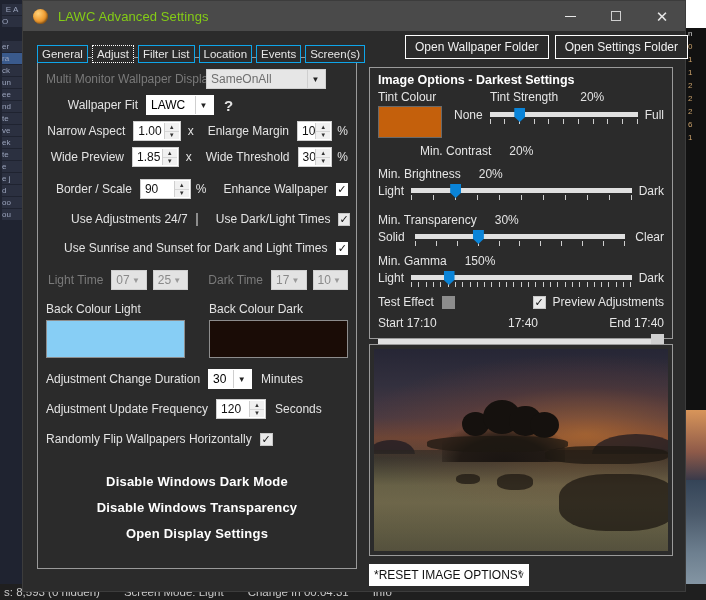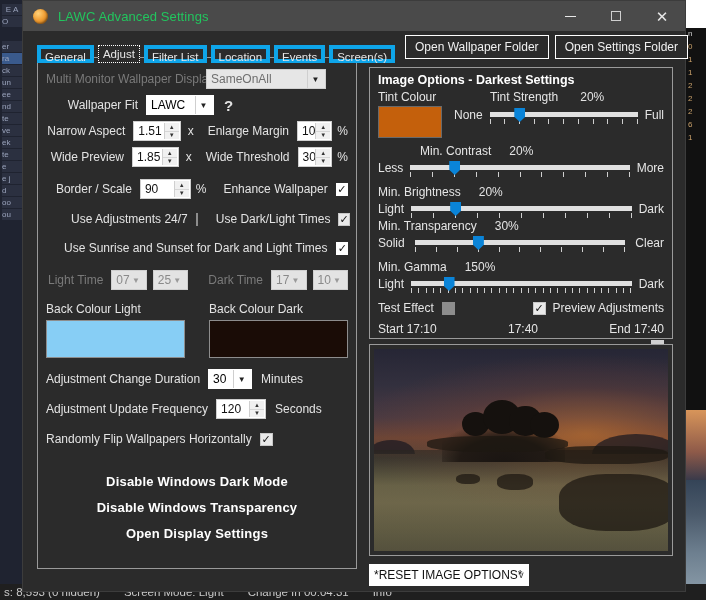--- a/index.html
+++ b/index.html
@@ -49,40 +49,40 @@
   
   #titlebar {
     height:30px; background:#4a4a4a; display:flex; align-items:center;
     flex:0 0 30px; position:relative;
   }
   #app-icon {
     width:15px;height:15px;border-radius:50%;margin-left:10px;
     background:radial-gradient(circle at 35% 30%, #ffd27a 0%, #f2a137 45%, #b9670d 100%);
     box-shadow:inset -1px -1px 2px rgba(0,0,0,.4);
   }
-  #window-title { color:#22c55e; font-size:13px; margin-left:10px; letter-spacing:.1px;}
+  #window-title { color:#84cc16; font-size:13px; margin-left:10px; letter-spacing:.1px;}
   .win-btns{ position:absolute; right:0; top:0; height:30px; display:flex;}
   .win-btn{ width:46px;height:30px;display:flex;align-items:center;justify-content:center;
             color:#e8e8e8;font-size:13px;}
   .glyph-min{ width:11px;height:1px;background:#e8e8e8; display:block;}
   .glyph-max{ width:10px;height:10px;border:1px solid #cfcfcf; display:block;}
   .glyph-x{ font-size:15px; line-height:15px;}
 
   
   #win-body { flex:1 1 auto; display:flex; position:relative; background:#2b2b2b;}
 
   
   #left-pane { width:340px; flex:0 0 340px; position:relative; }
   #tabstrip{
     position:absolute; left:14px; top:14px; height:18px;
     display:flex; gap:4px; align-items:flex-end; z-index:5;
   }
   .tab{
     background:#2b2b2b; color:#e6e6e6; font-size:11.5px;
-    border:4px solid #0ea5e9; padding:0 4px; height:18px; line-height:17px;
+    border:1px solid #0ea5e9; padding:0 4px; height:18px; line-height:17px;
     white-space:nowrap;
   }
   .tab.active{
     border:1px dotted #ffffff; background:#2b2b2b;
   }
   #left-group{
     position:absolute; left:14px; top:26px; right:6px; bottom:22px;
     border:1px solid #9a9a9a; background:#2b2b2b;
   }
   #left-inner{ position:absolute; left:0; top:8px; right:0; bottom:0; padding:0 8px;}
@@ -304,21 +304,21 @@
             <div class="combo" style="width:68px;margin-left:8px">
               <span>LAWC</span>
               <span class="arrow">▼</span>
             </div>
             <div style="color:#e3e3e3;font-size:15px;font-weight:bold;margin-left:10px">?</div>
           </div>
 
           <div class="row">
             <div class="lbl rt" style="width:92px">Narrow Aspect</div>
             <div class="spin" style="width:54px;margin-left:8px">
-              <span>1.51</span>
+              <span>1.00</span>
               <span class="btns">
                   <div>▲</div>
                   <div>▼</div>
                 </span>
             </div>
             <div class="lbl" style="margin-left:7px">x</div>
             <div class="lbl" style="margin-left:14px">Enlarge Margin</div>
             <div class="spin" style="width:40px;margin-left:8px">
               <span>10</span>
               <span class="btns">
@@ -486,41 +486,20 @@
             </div>
           </div>
         </div>
 
         <div class="ipad" id="slider-stack" style="margin-top:6px">
             <div style="margin-top: 0px;">
               <div style="display: flex; gap: 18px; margin-left: 42px;">
                 <span class="slab">Min. Contrast</span>
                 <span class="sval">20%</span>
               </div>
-              <div style="display: flex; align-items: center; gap: 7px; margin-top: 2px;">
-                <span class="slab">Less</span>
-                <div class="slider">
-                  <div class="track"></div>
-                  <div class="ticks">
-                    <i></i>
-                    <i></i>
-                    <i></i>
-                    <i></i>
-                    <i></i>
-                    <i></i>
-                    <i></i>
-                    <i></i>
-                    <i></i>
-                    <i></i>
-                    <i></i>
-                  </div>
-                  <div class="thumb" style="left: calc(20% - 5px);"></div>
-                </div>
-                <span class="slab">More</span>
-              </div>
             </div>
             <div style="margin-top: 9px;">
               <div style="display: flex; gap: 18px;">
                 <span class="slab">Min. Brightness</span>
                 <span class="sval">20%</span>
               </div>
               <div style="display: flex; align-items: center; gap: 7px; margin-top: 2px;">
                 <span class="slab">Light</span>
                 <div class="slider">
                   <div class="track"></div>
@@ -535,21 +514,21 @@
                     <i></i>
                     <i></i>
                     <i></i>
                     <i></i>
                   </div>
                   <div class="thumb" style="left: calc(20% - 5px);"></div>
                 </div>
                 <span class="slab">Dark</span>
               </div>
             </div>
-            <div style="margin-top: 2px;">
+            <div style="margin-top: 14px;">
               <div style="display: flex; gap: 18px;">
                 <span class="slab">Min. Transparency</span>
                 <span class="sval">30%</span>
               </div>
               <div style="display: flex; align-items: center; gap: 10px; margin-top: 2px;">
                 <span class="slab">Solid</span>
                 <div class="slider">
                   <div class="track"></div>
                   <div class="ticks">
                     <i></i>

